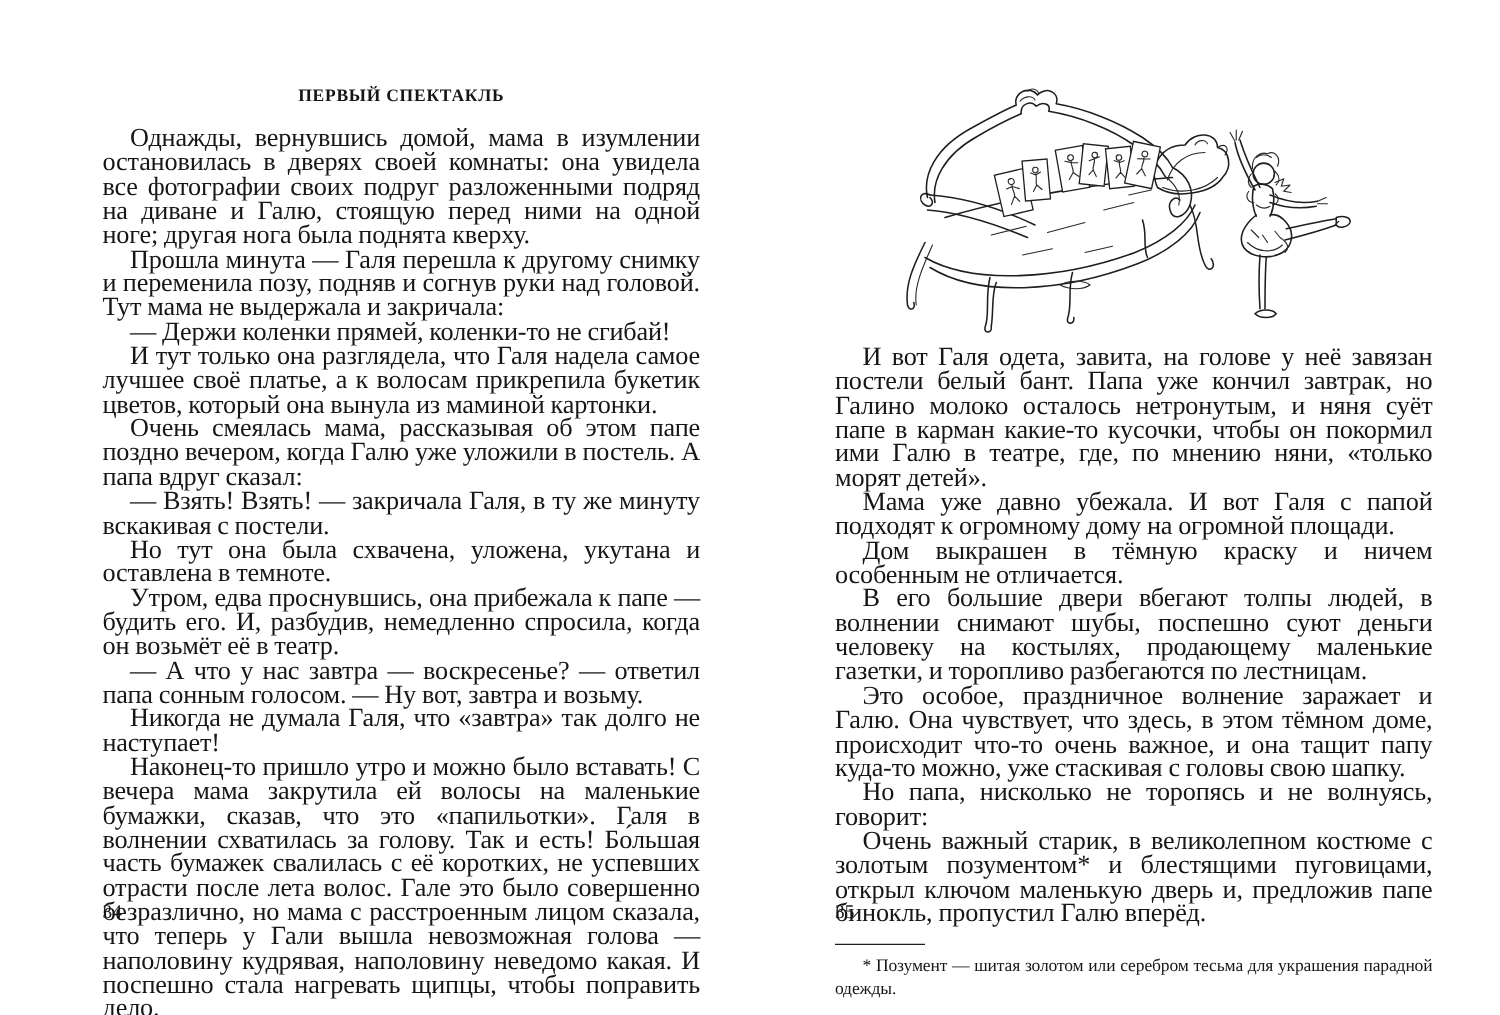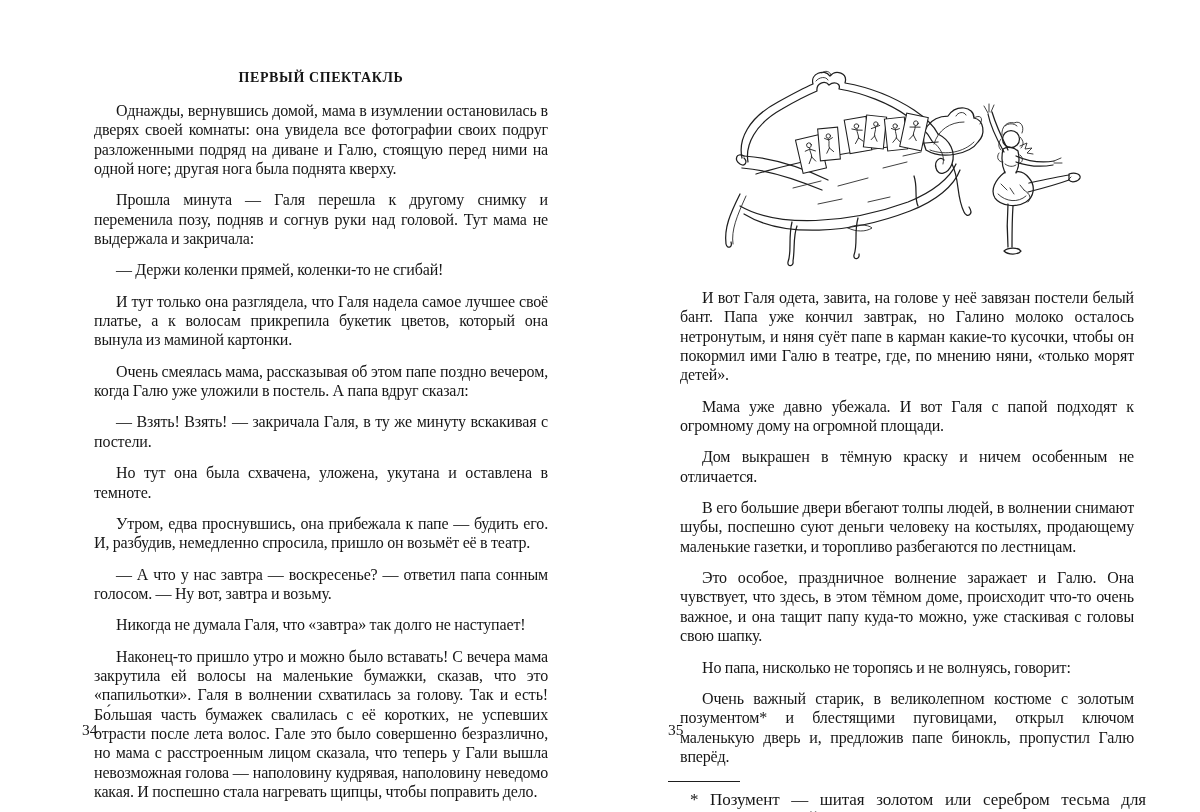--- a/index.html
+++ b/index.html
@@ -9,28 +9,28 @@
     font-family:"Liberation Serif", serif;
   }
   .col{position:absolute;width:478px}
   .left-col{left:82px;top:70px}
   .right-col{left:668px;top:276px}
   h1.chapter{
     margin:0 0 15px 0;font-size:14px;font-weight:bold;
     text-align:center;letter-spacing:.6px;
   }
   p.body{
-    margin:12px;font-size:16px;line-height:19.35px;
+    margin:0;font-size:21px;line-height:19.35px;
     text-align:justify;text-indent:22px;
     letter-spacing:-.15px;word-spacing:-.35px;
   }
   .footnote-block{margin-top:15px}
   .footnote-rule{width:72px;border:0;border-top:1.2px solid #1e1e1e;margin:0 0 9px 0}
   p.footnote{
-    margin:0;font-size:17px;line-height:18.2px;
+    margin:0;font-size:14px;line-height:18.2px;
     text-align:justify;text-indent:22px;letter-spacing:-.1px;word-spacing:-.2px;
   }
   .pagenum{position:absolute;top:721px;width:478px;font-size:15.5px}
   .pagenum.pn-left{left:82px}
   .pagenum.pn-right{left:668px}
   .illustration{position:absolute;left:698px;top:56px;width:392px;height:218px}
   .ink{stroke:#1f1f1f;fill:none;stroke-width:1.25;stroke-linecap:round;stroke-linejoin:round}
   .ink-thin{stroke:#2a2a2a;fill:none;stroke-width:.9;stroke-linecap:round;stroke-linejoin:round}
   .card{fill:#ffffff;stroke:#1f1f1f;stroke-width:1.05}
 </style>
@@ -39,21 +39,21 @@
 
 <div class="col left-col">
   <h1 class="chapter">ПЕРВЫЙ СПЕКТАКЛЬ</h1>
   <p class="body">Однажды, вернувшись домой, мама в изумлении остановилась в дверях своей комнаты: она увидела все фотографии своих подруг разложенными подряд на диване и Галю, стоящую перед ними на одной ноге; другая нога была поднята кверху.</p>
   <p class="body">Прошла минута — Галя перешла к другому снимку и переменила позу, подняв и согнув руки над головой. Тут мама не выдержала и закричала:</p>
   <p class="body">— Держи коленки прямей, коленки-то не сгибай!</p>
   <p class="body">И тут только она разглядела, что Галя надела самое лучшее своё платье, а к волосам прикрепила букетик цветов, который она вынула из маминой картонки.</p>
   <p class="body">Очень смеялась мама, рассказывая об этом папе поздно вечером, когда Галю уже уложили в постель. А папа вдруг сказал:</p>
   <p class="body">— Взять! Взять! — закричала Галя, в ту же минуту вскакивая с постели.</p>
   <p class="body">Но тут она была схвачена, уложена, укутана и оставлена в темноте.</p>
-  <p class="body">Утром, едва проснувшись, она прибежала к папе — будить его. И, разбудив, немедленно спросила, пришло он возьмёт её в театр.</p>
+  <p class="body">Утром, едва проснувшись, она прибежала к папе — будить его. И, разбудив, немедленно спросила, когда он возьмёт её в театр.</p>
   <p class="body">— А что у нас завтра — воскресенье? — ответил папа сонным голосом. — Ну вот, завтра и возьму.</p>
   <p class="body">Никогда не думала Галя, что «завтра» так долго не наступает!</p>
   <p class="body">Наконец-то пришло утро и можно было вставать! С вечера мама закрутила ей волосы на маленькие бумажки, сказав, что это «папильотки». Галя в волнении схватилась за голову. Так и есть! Бо́льшая часть бумажек свалилась с её коротких, не успевших отрасти после лета волос. Гале это было совершенно безразлично, но мама с расстроенным лицом сказала, что теперь у Гали вышла невозможная голова — наполовину кудрявая, наполовину неведомо какая. И поспешно стала нагревать щипцы, чтобы поправить дело.</p>
 </div>
 <div class="pagenum pn-left">34</div>
 
 <svg class="illustration" viewBox="0 0 392 218" aria-hidden="true">
   <g>
 
     <path class="ink" d="M44,102 C40,84 50,62 80,46 C98,36 108,31 115,28 C112,18 126,12 132,20 C138,13 150,17 147,27 C170,31 196,41 216,54 C228,62 236,70 240,78"></path>

